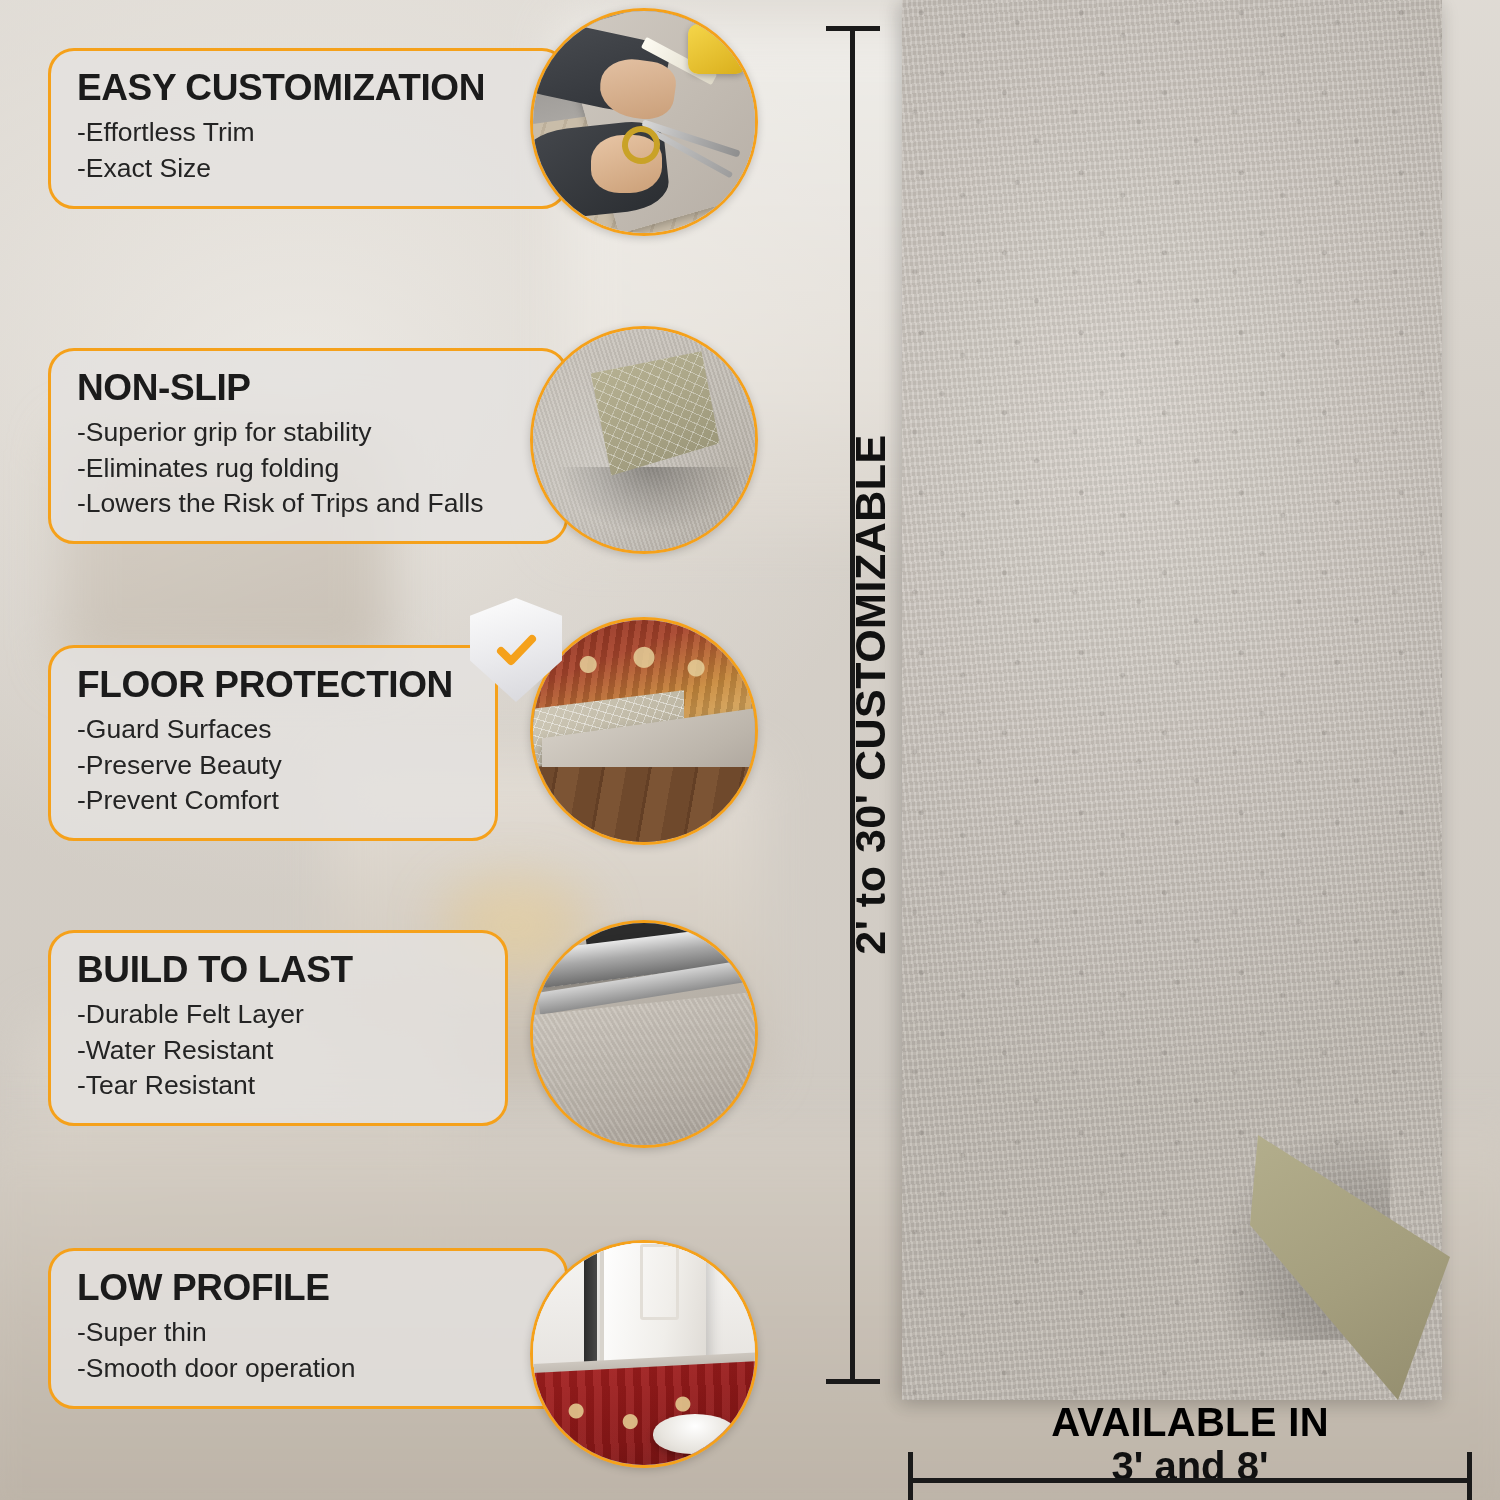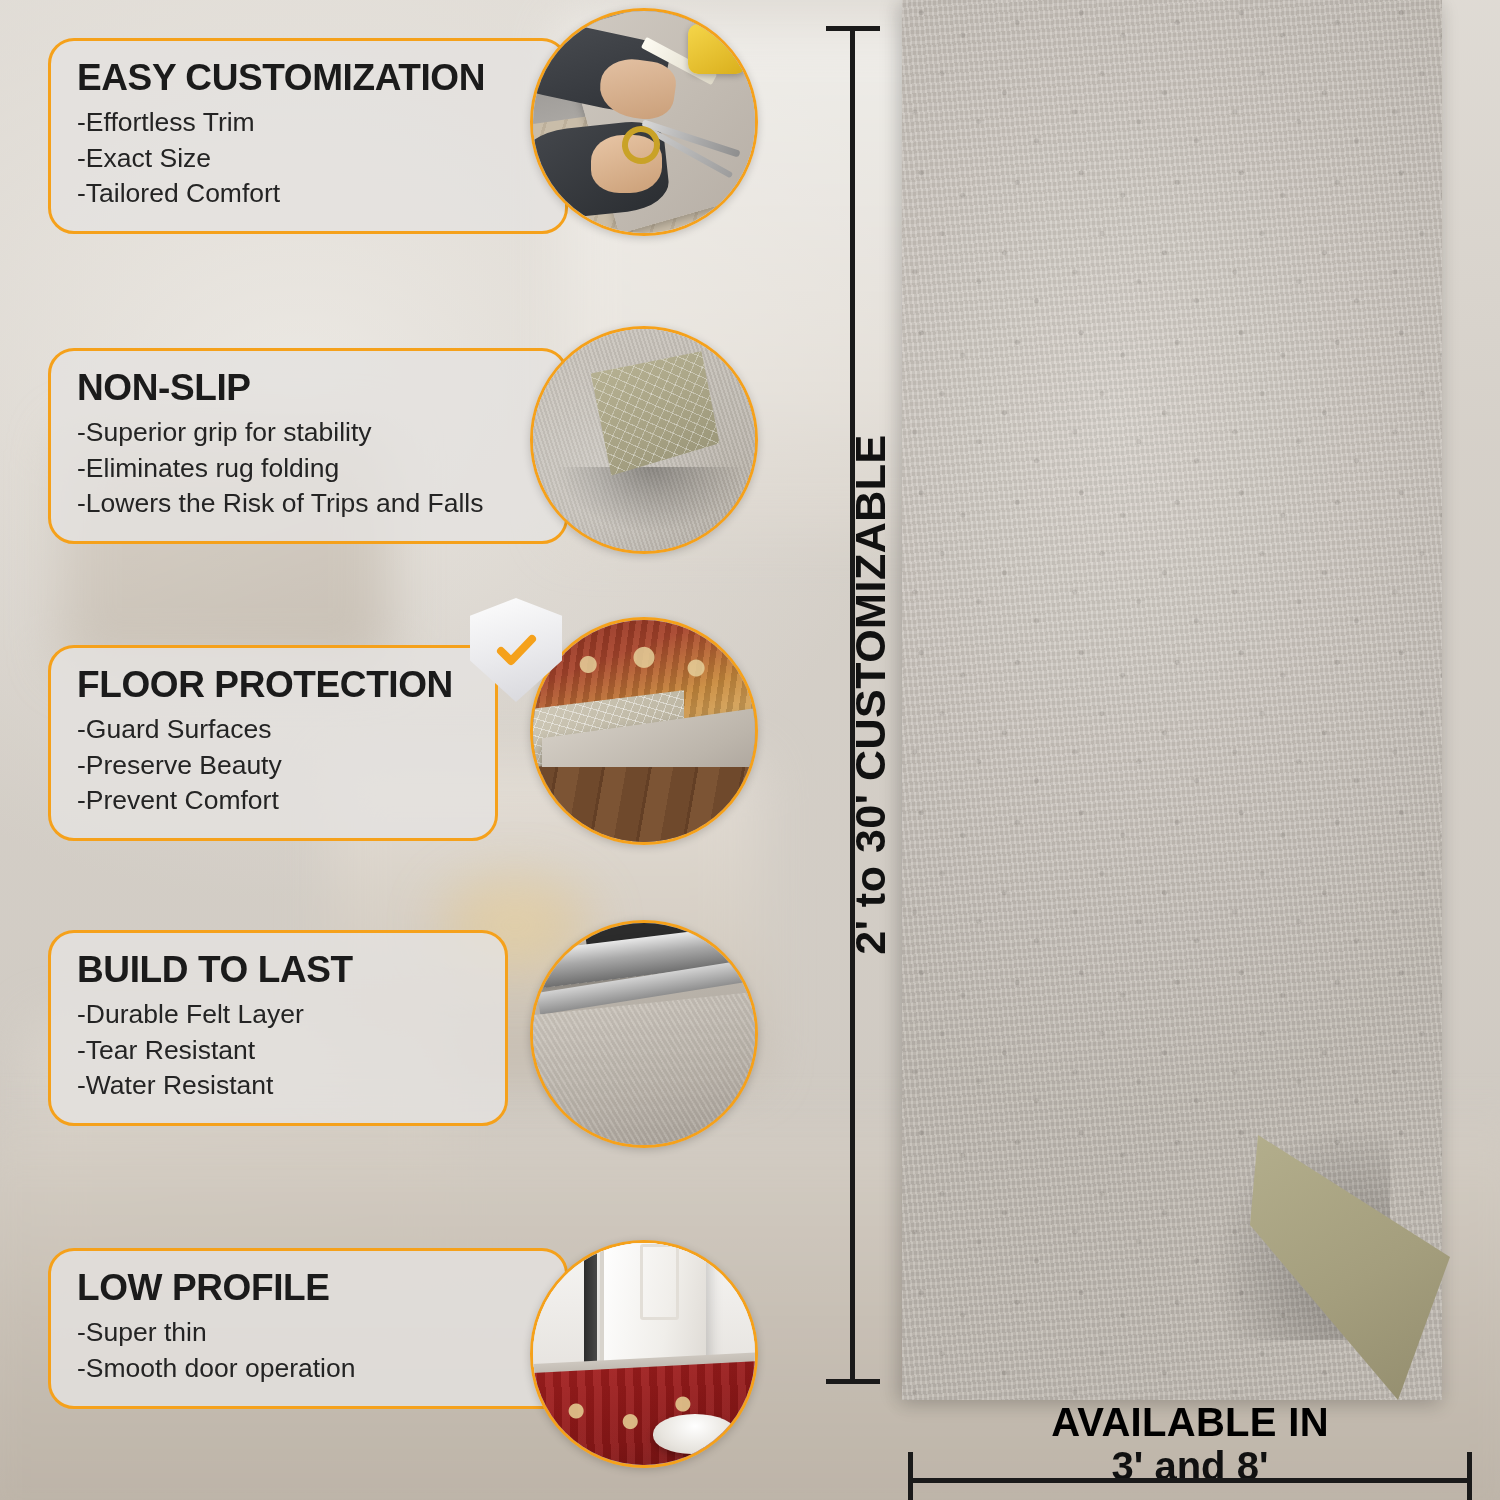--- a/index.html
+++ b/index.html
@@ -439,25 +439,24 @@
 
   <div class="bg"></div>
   <div class="bg-blur-shape bg-window"></div>
   <div class="bg-blur-shape bg-frame"></div>
   <div class="bg-blur-shape bg-fireplace"></div>
   <div class="bg-blur-shape bg-fire"></div>
   <div class="bg-blur-shape bg-couch"></div>
   <div class="bg-blur-shape bg-floor"></div>
 
   <div class="feature" style="top:38px;">
-    <div class="feature-box" style="width:520px;">
+    <div class="feature-box" style="width:520px;margin-top:10px;">
       <div class="feature-title">EASY CUSTOMIZATION</div>
       <div class="feature-line">-Effortless Trim</div>
       <div class="feature-line">-Exact Size</div>
-      <div class="feature-line">-Tailored Comfort</div>
     </div>
     <div class="feature-photo" style="left:490px; top:-30px;">
       <div class="photo-inner ph1">
         <div class="floorboard"></div>
         <div class="pad"></div>
         <div class="sleeve-a"></div>
         <div class="hand-a"></div>
         <div class="sleeve-b"></div>
         <div class="hand-b"></div>
         <div class="scissor-blade"></div>
@@ -507,22 +506,22 @@
   <div class="shield">
     <svg width="50" height="50" viewBox="0 0 50 50">
       <path d="M10 26 L20 36 L41 14" fill="none" stroke="#F5A11B" stroke-width="8" stroke-linecap="round" stroke-linejoin="round"></path>
     </svg>
   </div>
 
   <div class="feature" style="top:930px;">
     <div class="feature-box" style="width:460px;">
       <div class="feature-title">BUILD TO LAST</div>
       <div class="feature-line">-Durable Felt Layer</div>
+      <div class="feature-line">-Water Resistant</div>
       <div class="feature-line">-Tear Resistant</div>
-      <div class="feature-line">-Water Resistant</div>
     </div>
     <div class="feature-photo" style="left:490px; top:-10px;">
       <div class="photo-inner ph4">
         <div class="dark-gap"></div>
         <div class="frame-bar"></div>
         <div class="frame-bar2"></div>
         <div class="pad4"></div>
       </div>
     </div>
   </div>

